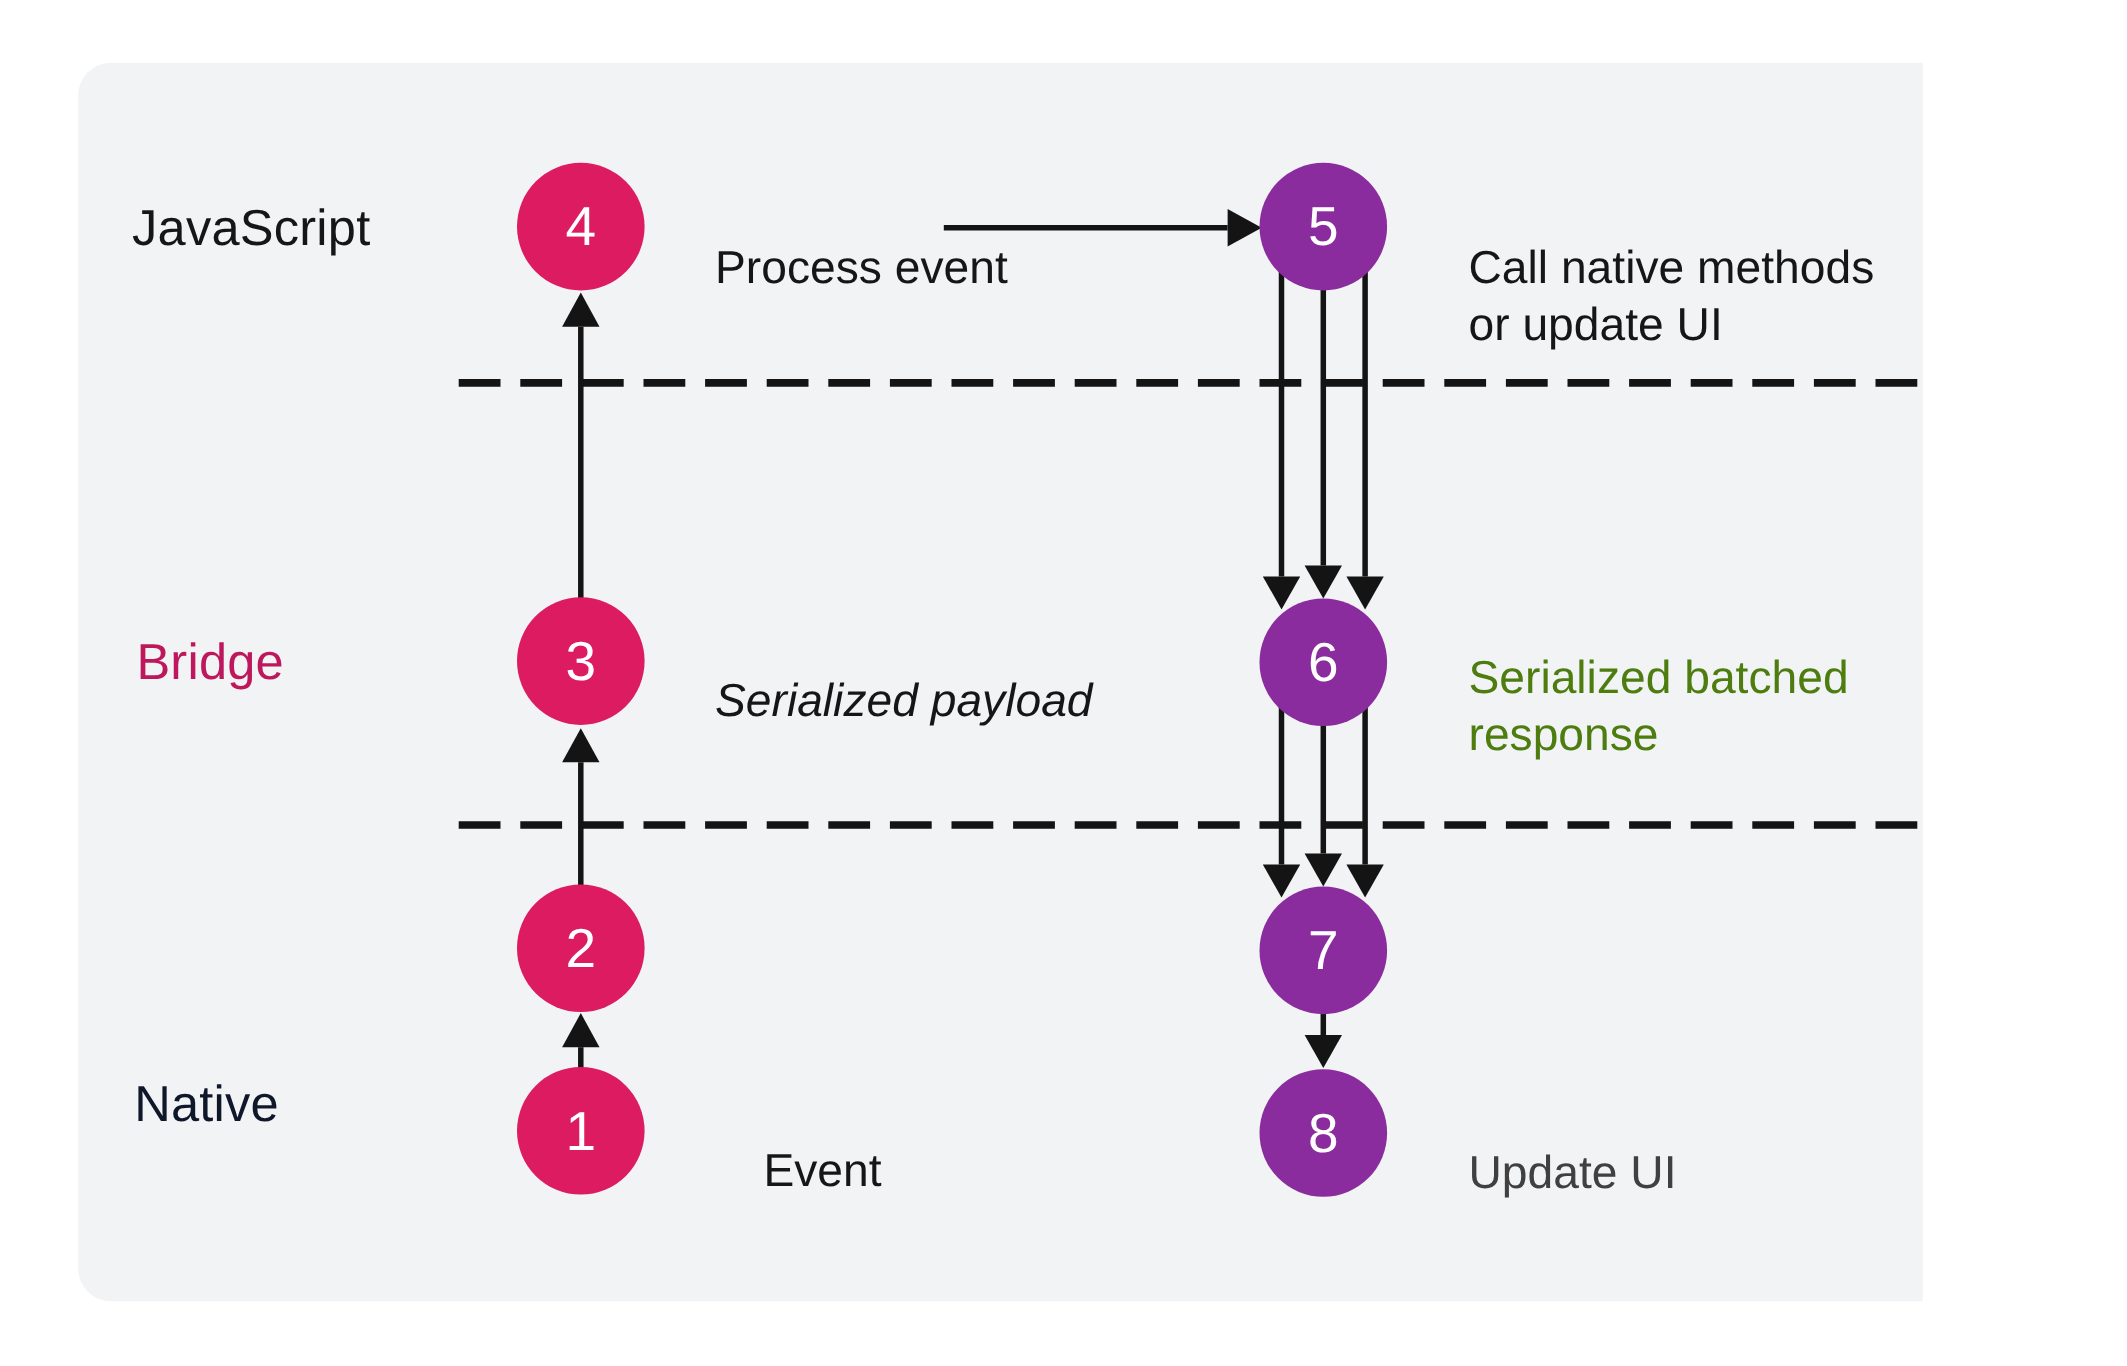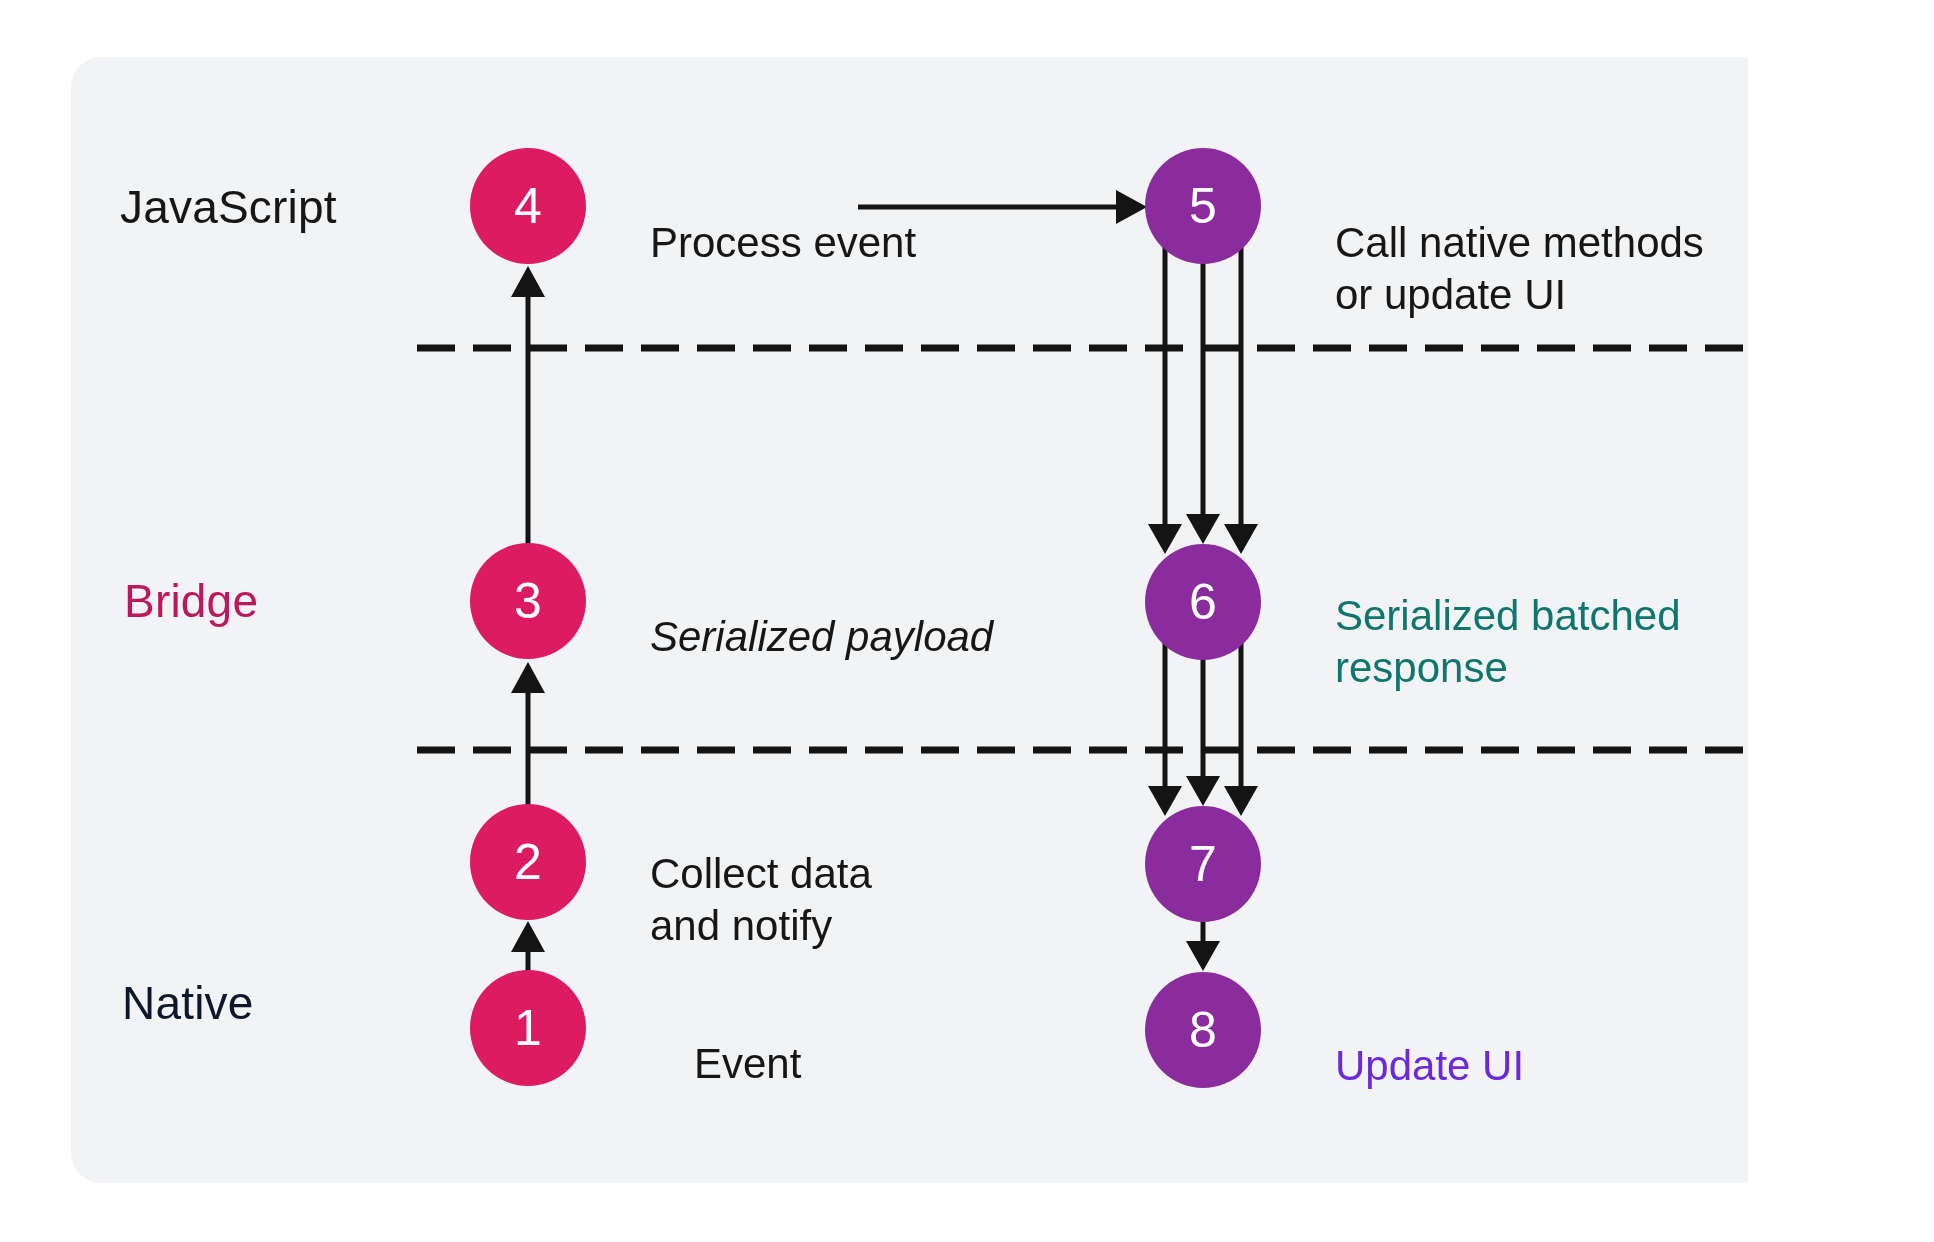--- a/index.html
+++ b/index.html
@@ -99,23 +99,21 @@
     <span>6</span>
   </div>
   <div class="circle n7" style="background: rgb(139, 44, 158); color: rgb(255, 255, 255);">
     <span>7</span>
   </div>
   <div class="circle n8" style="background: rgb(139, 44, 158); color: rgb(255, 255, 255);">
     <span>8</span>
   </div>
 
   <div class="step-label lb1" style="color: rgb(22, 22, 22);">Event</div>
-  <div class="step-label lb2" style="color: rgb(22, 22, 22);">Collect data
-and notify</div>
   <div class="step-label lb3" style="color: rgb(22, 22, 22); font-style: italic;">Serialized payload</div>
   <div class="step-label lb4" style="color: rgb(22, 22, 22);">Process event</div>
   <div class="step-label lb5" style="color: rgb(22, 22, 22);">Call native methods
 or update UI</div>
-  <div class="step-label lb6" style="color: #0f766e;">Serialized batched
+  <div class="step-label lb6" style="color: #4d7c0f;">Serialized batched
 response</div>
-  <div class="step-label lb8" style="color: #6d28d9; text-align: center;">Update UI</div>
+  <div class="step-label lb8" style="color: #404040; text-align: center;">Update UI</div>
 
 </div>
 
 </body></html>

